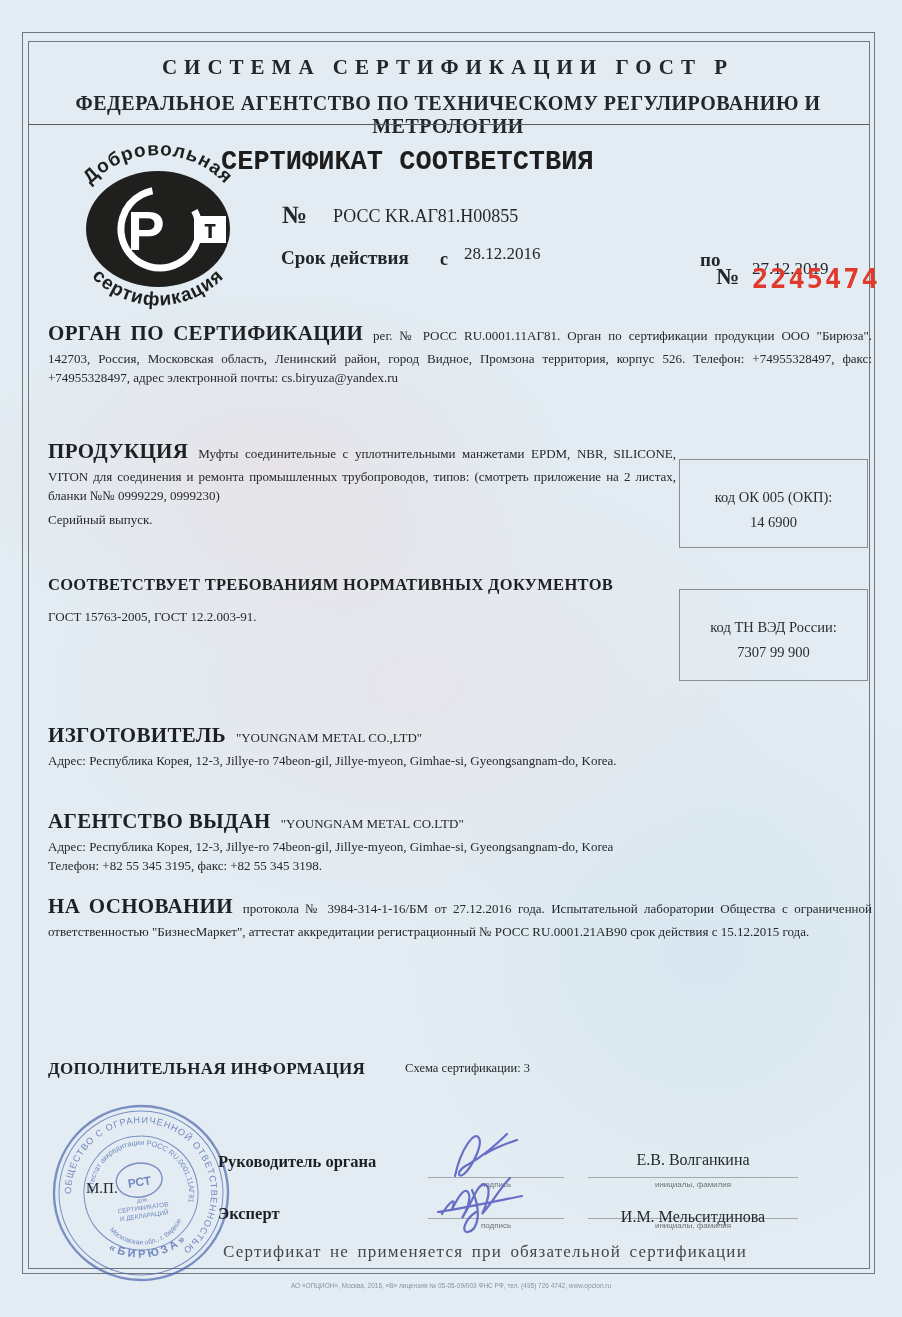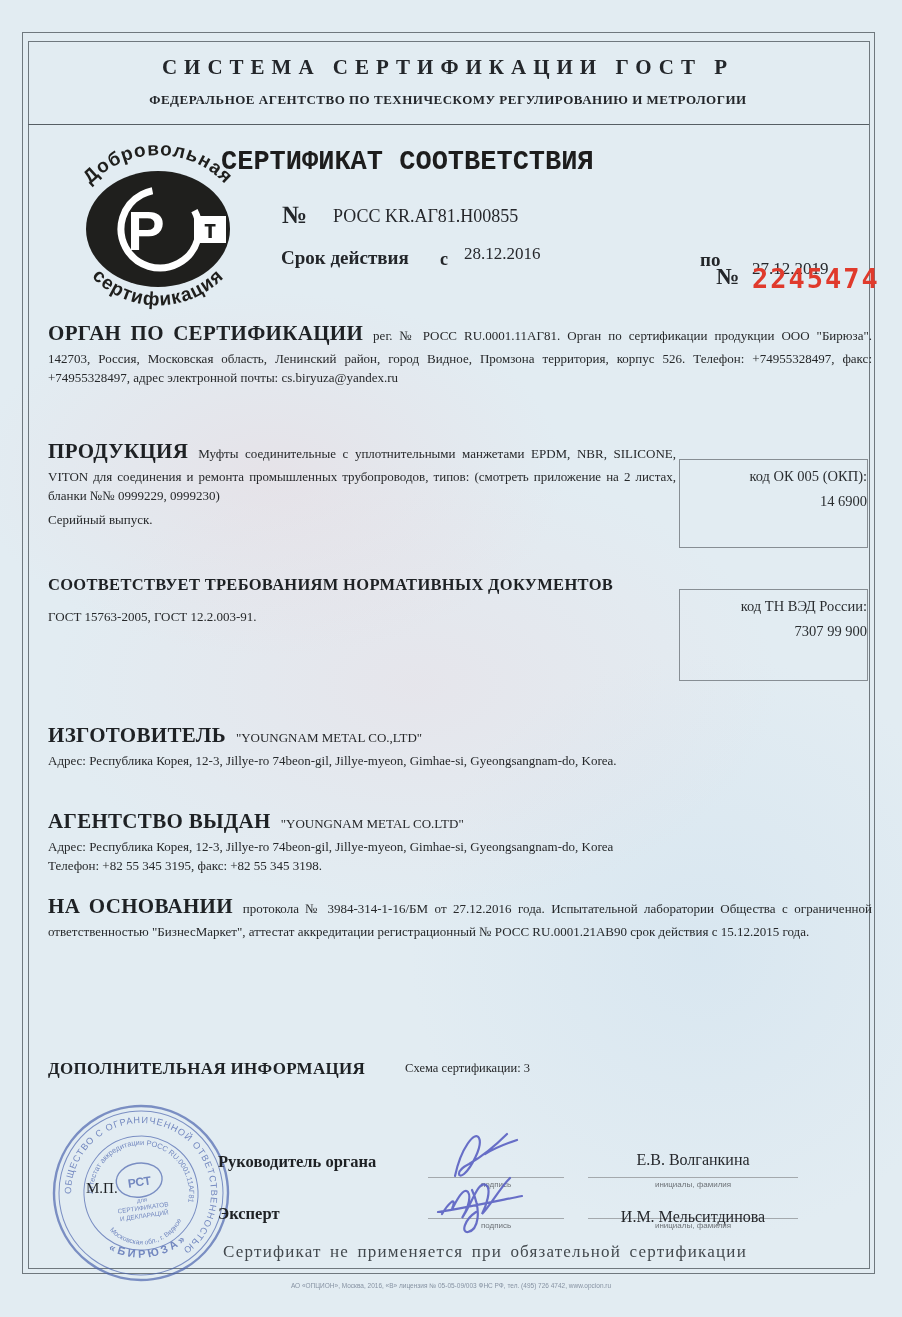--- a/index.html
+++ b/index.html
@@ -8,40 +8,40 @@
     background:
       radial-gradient(420px 260px at 30% 36%, rgba(238,205,210,.30), rgba(238,205,210,0) 70%),
       radial-gradient(520px 320px at 46% 52%, rgba(240,210,216,.26), rgba(240,210,216,0) 70%),
       radial-gradient(420px 420px at 78% 72%, rgba(205,224,238,.45), rgba(205,224,238,0) 70%),
       #e2ecf2;}
   .frame-outer{position:absolute;left:22px;top:32px;width:851px;height:1240px;border:1.5px solid #6f787e;}
   .frame-inner{position:absolute;left:28px;top:41px;width:840px;height:1226px;border:1px solid #6f787e;}
   .hdr-sys{position:absolute;left:28px;top:55px;width:840px;text-align:center;
     font-weight:bold;font-size:21px;letter-spacing:7px;color:#23262a;}
   .hdr-agency{position:absolute;left:28px;top:92px;width:840px;text-align:center;
-    font-weight:bold;font-size:13px;letter-spacing:.5px;color:#23262a;}
+    font-weight:bold;font-size:20px;letter-spacing:.5px;color:#23262a;}
   .hdr-rule{position:absolute;left:28px;top:124px;width:841px;border-top:1.5px solid #565e64;}
   .logo-wrap{position:absolute;left:60px;top:142px;width:202px;height:176px;}
   .doc-title{position:absolute;left:221px;top:147px;width:660px;white-space:nowrap;
     font-family:Liberation Mono, monospace;font-weight:bold;font-size:27px;color:#1d1d1d;transform:scaleX(1.0);}
   .no-label{position:absolute;left:282px;top:201px;font-weight:bold;font-size:25px;color:#23262a;}
   .no-value{position:absolute;left:333px;top:206px;font-size:18px;color:#26282c;}
   .valid-label{position:absolute;left:281px;top:247px;font-weight:bold;font-size:19px;color:#23262a;}
   .valid-c{position:absolute;left:440px;top:249px;font-weight:bold;font-size:18px;color:#23262a;}
   .valid-from{position:absolute;left:464px;top:244px;font-size:17px;color:#26282c;}
   .valid-po{position:absolute;left:700px;top:249px;font-weight:bold;font-size:19px;color:#23262a;}
   .valid-to{position:absolute;left:752px;top:232px;font-size:17px;color:#26282c;margin-top:27px;}
   .blank-no-label{position:absolute;left:716px;top:264px;font-weight:bold;font-size:23px;color:#23262a;}
   .blank-no{position:absolute;left:752px;top:263px;font-family:"DejaVu Sans Mono",monospace;
     font-weight:bold;font-size:27px;letter-spacing:2px;color:#e03a2c;}
   .sec{position:absolute;font-size:13px;line-height:1.48;color:#26282a;text-align:justify;}
   .sec .h{font-weight:bold;font-size:21px;letter-spacing:.3px;margin-right:10px;color:#1e2124;}
   .sec .hblock{display:block;font-weight:bold;font-size:16.5px;letter-spacing:.3px;color:#1e2124;margin-bottom:10px;}
-  .codebox{position:absolute;left:679px;width:189px;border:1px solid #878e94;text-align:right;
-    font-size:14.5px;line-height:1.75;color:#2a2d30;padding-top:4px;box-sizing:border-box;}
+  .codebox{position:absolute;left:679px;width:189px;border:1px solid #878e94;text-align:center;
+    font-size:14.5px;line-height:1.75;color:#2a2d30;padding-top:25px;box-sizing:border-box;}
   .box1{top:459px;height:89px;}
   .box2{top:589px;height:92px;}
   .serial{margin-top:4px;}
   .addl-text{font-size:12.5px;margin-left:30px;position:relative;top:-2px;}
   .stamp-wrap{position:absolute;left:50px;top:1102px;width:182px;height:182px;transform:rotate(-8deg);opacity:.85;z-index:5;}
   .mp{position:absolute;left:86px;top:1180px;font-size:15px;color:#1e2124;z-index:6;}
   .role{position:absolute;left:218px;font-weight:bold;font-size:16.5px;color:#1e2124;z-index:7;}
   .role1{top:1152px;} .role2{top:1204px;}
   .sigline{position:absolute;width:136px;left:428px;border-top:1px solid #a4a9ad;}
   .nameline{position:absolute;width:210px;left:588px;border-top:1px solid #a4a9ad;}

